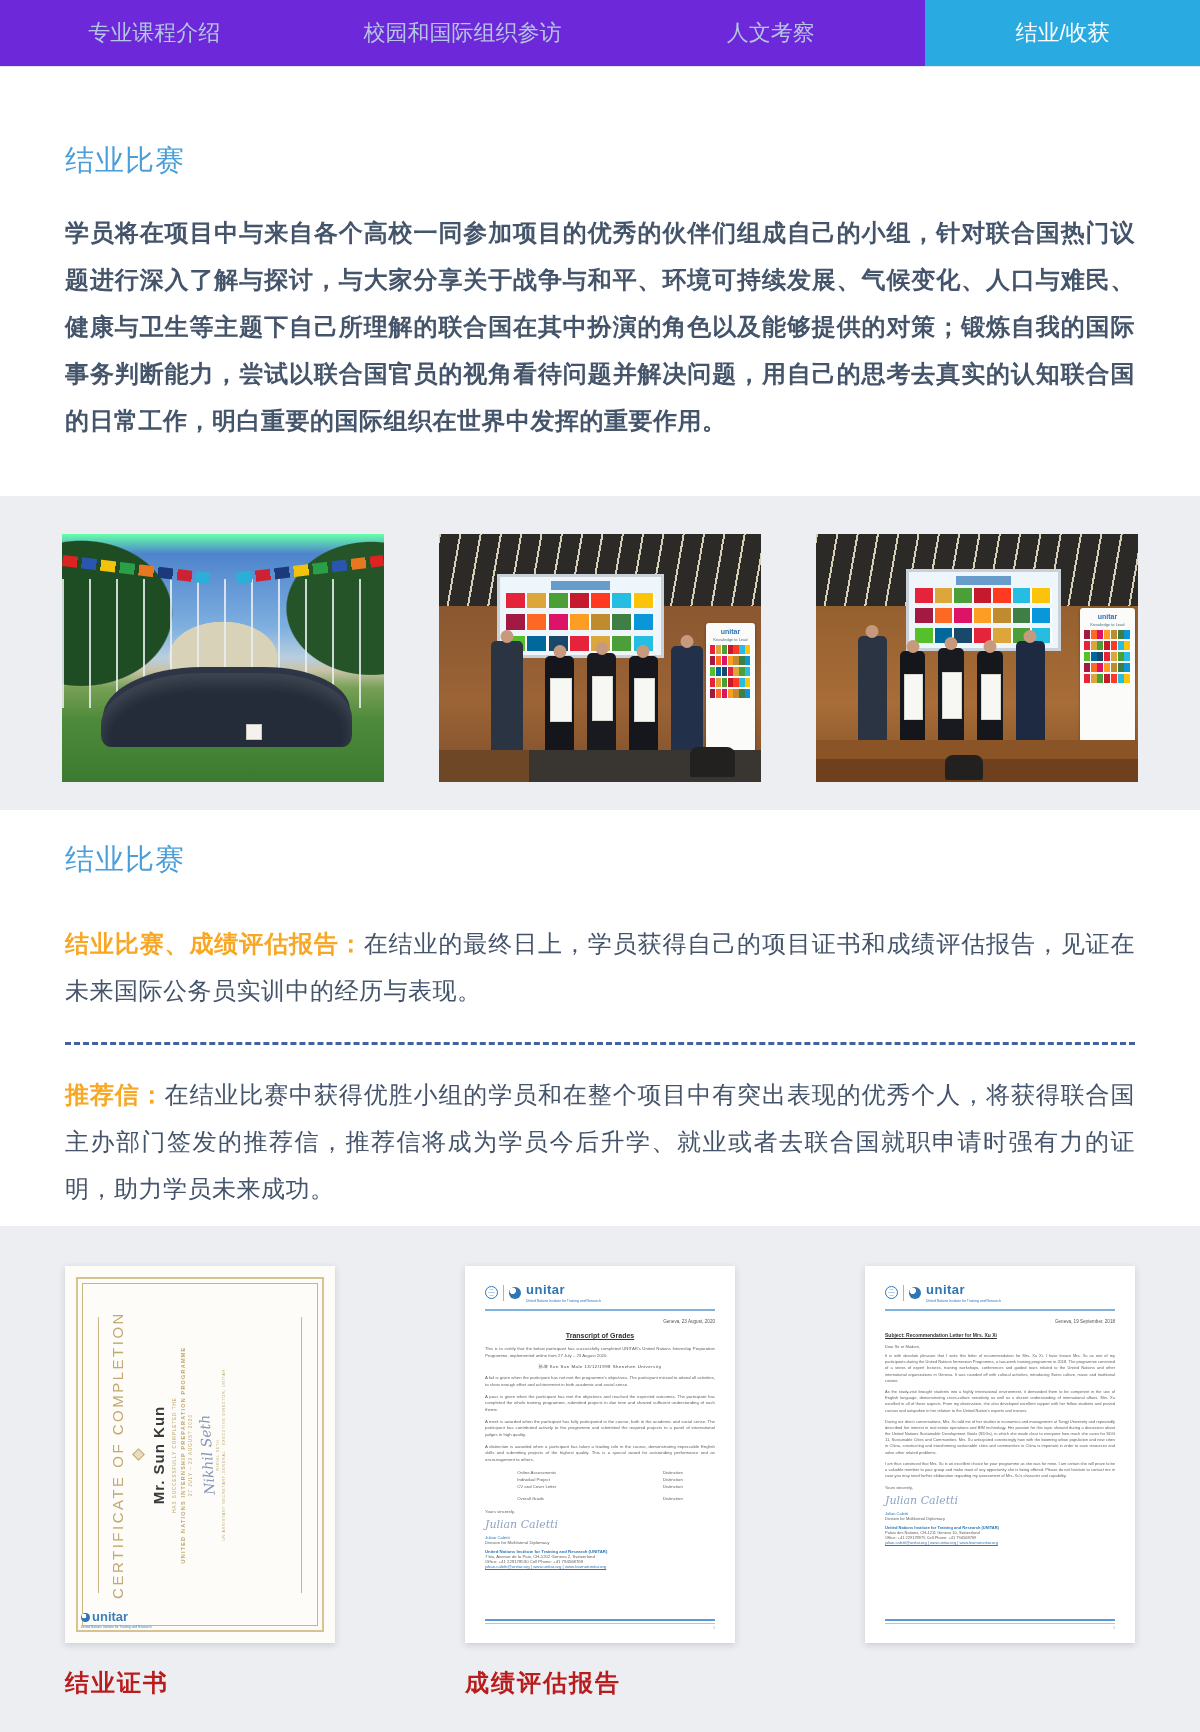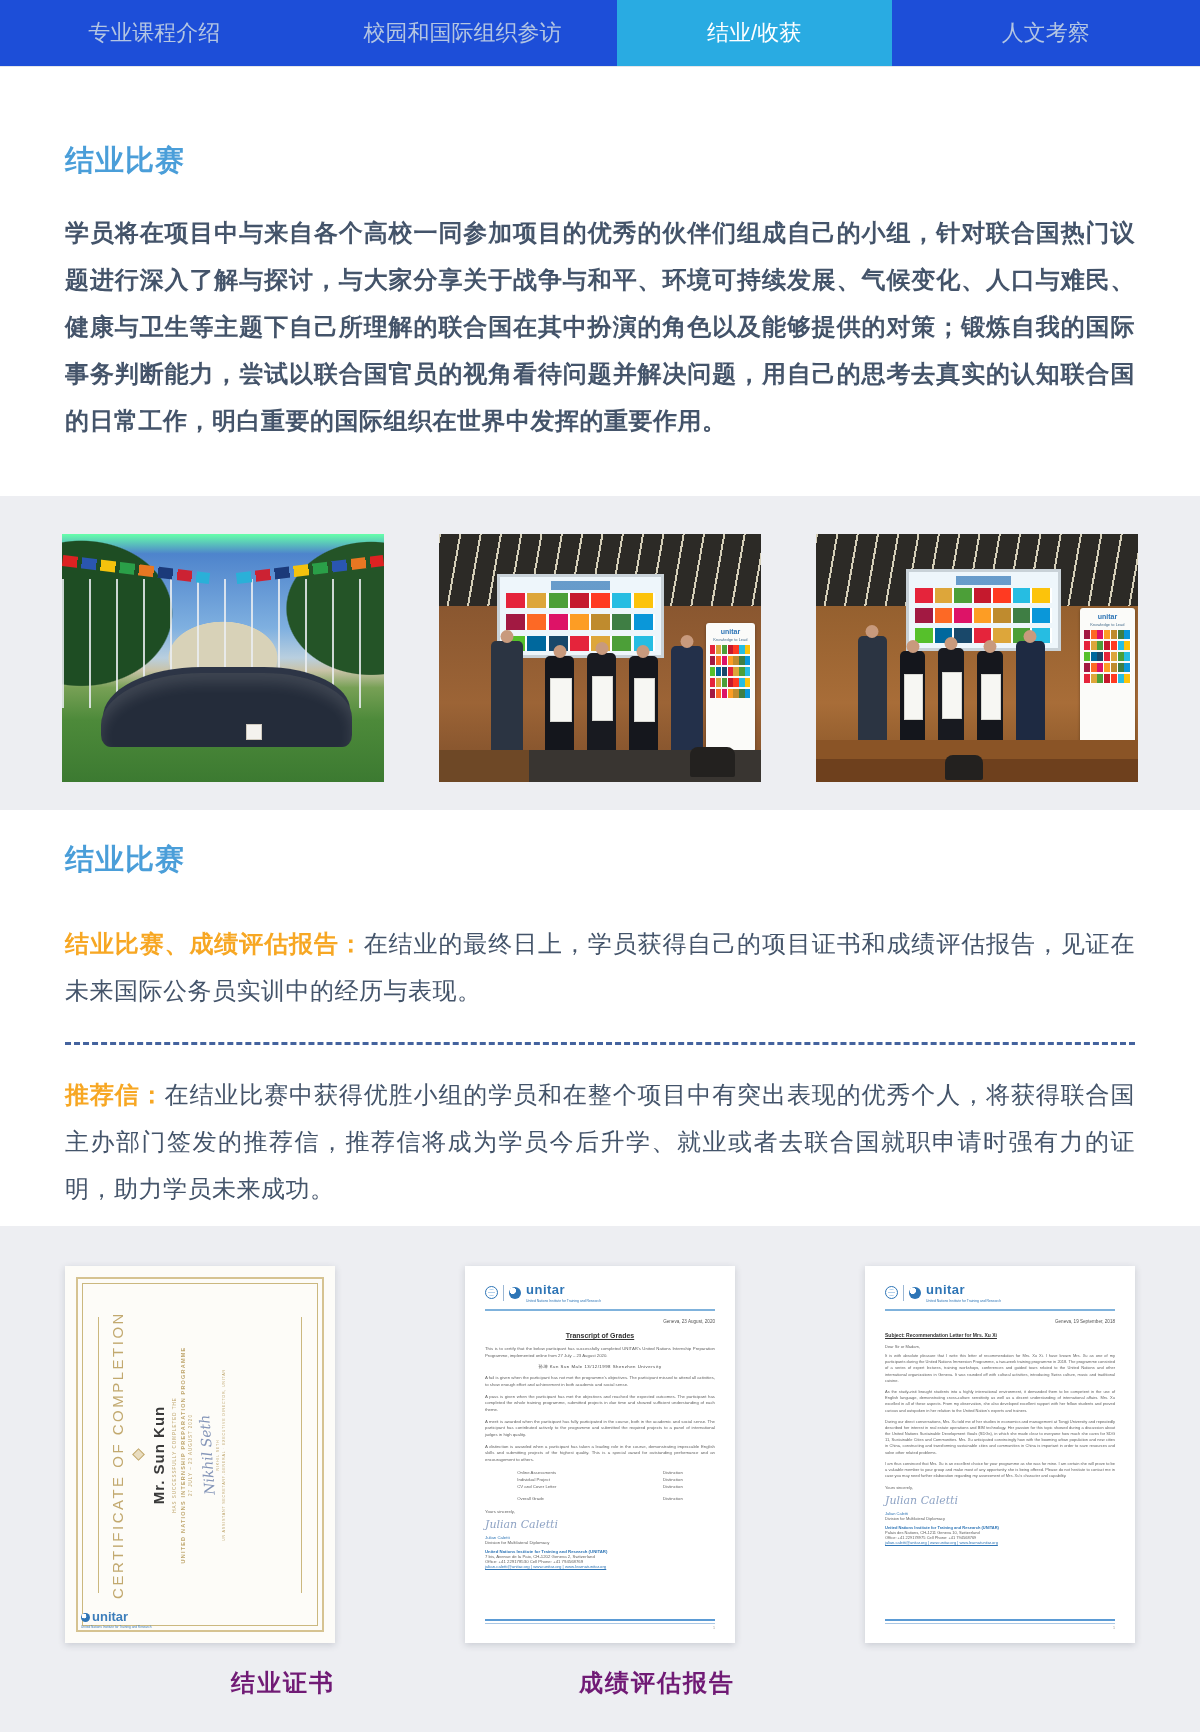--- a/index.html
+++ b/index.html
@@ -1,28 +1,28 @@
 <!DOCTYPE html>
 <html><head>
 <meta charset="utf-8">
 <style>
   * { margin:0; padding:0; box-sizing:border-box; }
   html,body { background:#fff; }
   body { width:1200px; margin:0 auto; font-family:"Liberation Sans","DejaVu Sans",sans-serif; color:#44546A; }
 
   
-  .nav { display:flex; height:67px; background:#1d4ed8; border-bottom:1px solid #E4E6EA; }
+  .nav { display:flex; height:67px; background:#6d28d9; border-bottom:1px solid #E4E6EA; }
   .tab { flex:1; display:flex; align-items:center; justify-content:center; font-size:22px; color:#B3C5E2; cursor:pointer; }
   .tab.active { flex:0 0 275px; background:#29ABE2; color:#fff; }
 
   
   .sec { padding:0 65px; background:#fff; }
   .sec1 { padding-top:74px; padding-bottom:52px; }
   .sec2 { padding-top:30px; padding-bottom:14px; }
-  h2.blue { font-size:29px; color:#4A9ED9; font-weight:bold; letter-spacing:1px; }
+  h2.blue { font-size:29px; color:#4A9ED9; font-weight:normal; letter-spacing:1px; }
   .para { font-size:24px; line-height:47px; text-align:justify; color:#44546A; letter-spacing:0.5px; }
   .sec1 .para { margin-top:28px;font-weight:bold; }
   .lead-para { margin-top:40px; }
   .lead { color:#F7A723; font-weight:bold; }
   .dash-divider { border:none; border-top:3px dashed #44639E; margin:28px 0 26px 0; }
 
   
   .gallery { background:#EDEEF2; padding:38px 0 28px 0; display:flex; justify-content:center; gap:55px; }
   .photo { width:322px; height:248px; position:relative; overflow:hidden; background:#9daec2; flex:0 0 auto; }
 
@@ -72,21 +72,21 @@
   .fg2 { position:absolute; bottom:0; left:0; right:0; height:13%;
       background:linear-gradient(90deg,#6e4826 0 28%,#393531 28% 100%); }
   .fg3 { position:absolute; bottom:0; left:0; right:0; height:17%;
       background:linear-gradient(180deg,#8a5426 0 45%,#6e401d 45% 100%); }
   .chair { position:absolute; background:#23211f; border-radius:8px 8px 2px 2px; }
 
   
   .certband { background:#EDEEF2; padding:40px 0 33px 0; display:flex; justify-content:center; gap:130px; }
   .certcol { width:270px; flex:0 0 auto; }
   .sheet { width:270px; height:377px; background:#fff; box-shadow:0 2px 7px rgba(40,50,70,.18); position:relative; overflow:hidden; }
-  .cert-label { margin-top:24px; text-align:right; font-size:24px; font-weight:600; color:#701a75; letter-spacing:2px; }
+  .cert-label { margin-top:24px; text-align:left; font-size:24px; font-weight:600; color:#b91c1c; letter-spacing:2px; }
 
   
   .c1 { background:#fdfcf8; }
   .c1 .frame { position:absolute; inset:11px; border:2px solid #D6C391; }
   .c1 .frame2 { position:absolute; inset:17px; border:1px solid #CBB87F; }
   .rot { position:absolute; left:50%; top:50%; width:300px; height:204px;
       transform:translate(-50%,-50%) rotate(-90deg);
       display:flex; flex-direction:column; align-items:center; }
   .rot .rule { width:92%; height:1px; background:#CBB87F; }
   .c1-title { margin-top:10px; font-size:15px; letter-spacing:2.5px; color:#C2A96F; white-space:nowrap; }
@@ -134,22 +134,22 @@
   .lt-foot .f1 { height:2px; background:#5B9BD5; }
   .lt-foot .f2 { height:1px; background:#AAC7E4; margin-top:2px; }
   .lt-page { text-align:right; font-size:3.6px; color:#999; margin-top:2px; }
 </style>
 </head>
 <body>
 
 <div class="nav">
   <div class="tab">专业课程介绍</div>
   <div class="tab">校园和国际组织参访</div>
+  <div class="tab">人文考察</div>
   <div class="tab active">结业/收获</div>
-  <div class="tab">人文考察</div>
 </div>
 
 <div class="sec sec1">
   <h2 class="blue">结业比赛</h2>
   <p class="para">学员将在项目中与来自各个高校一同参加项目的优秀的伙伴们组成自己的小组，针对联合国热门议题进行深入了解与探讨，与大家分享关于战争与和平、环境可持续发展、气候变化、人口与难民、健康与卫生等主题下自己所理解的联合国在其中扮演的角色以及能够提供的对策；锻炼自我的国际事务判断能力，尝试以联合国官员的视角看待问题并解决问题，用自己的思考去真实的认知联合国的日常工作，明白重要的国际组织在世界中发挥的重要作用。</p>
 </div>
 
 <div class="gallery">
 
   <div class="photo ph-flags">

